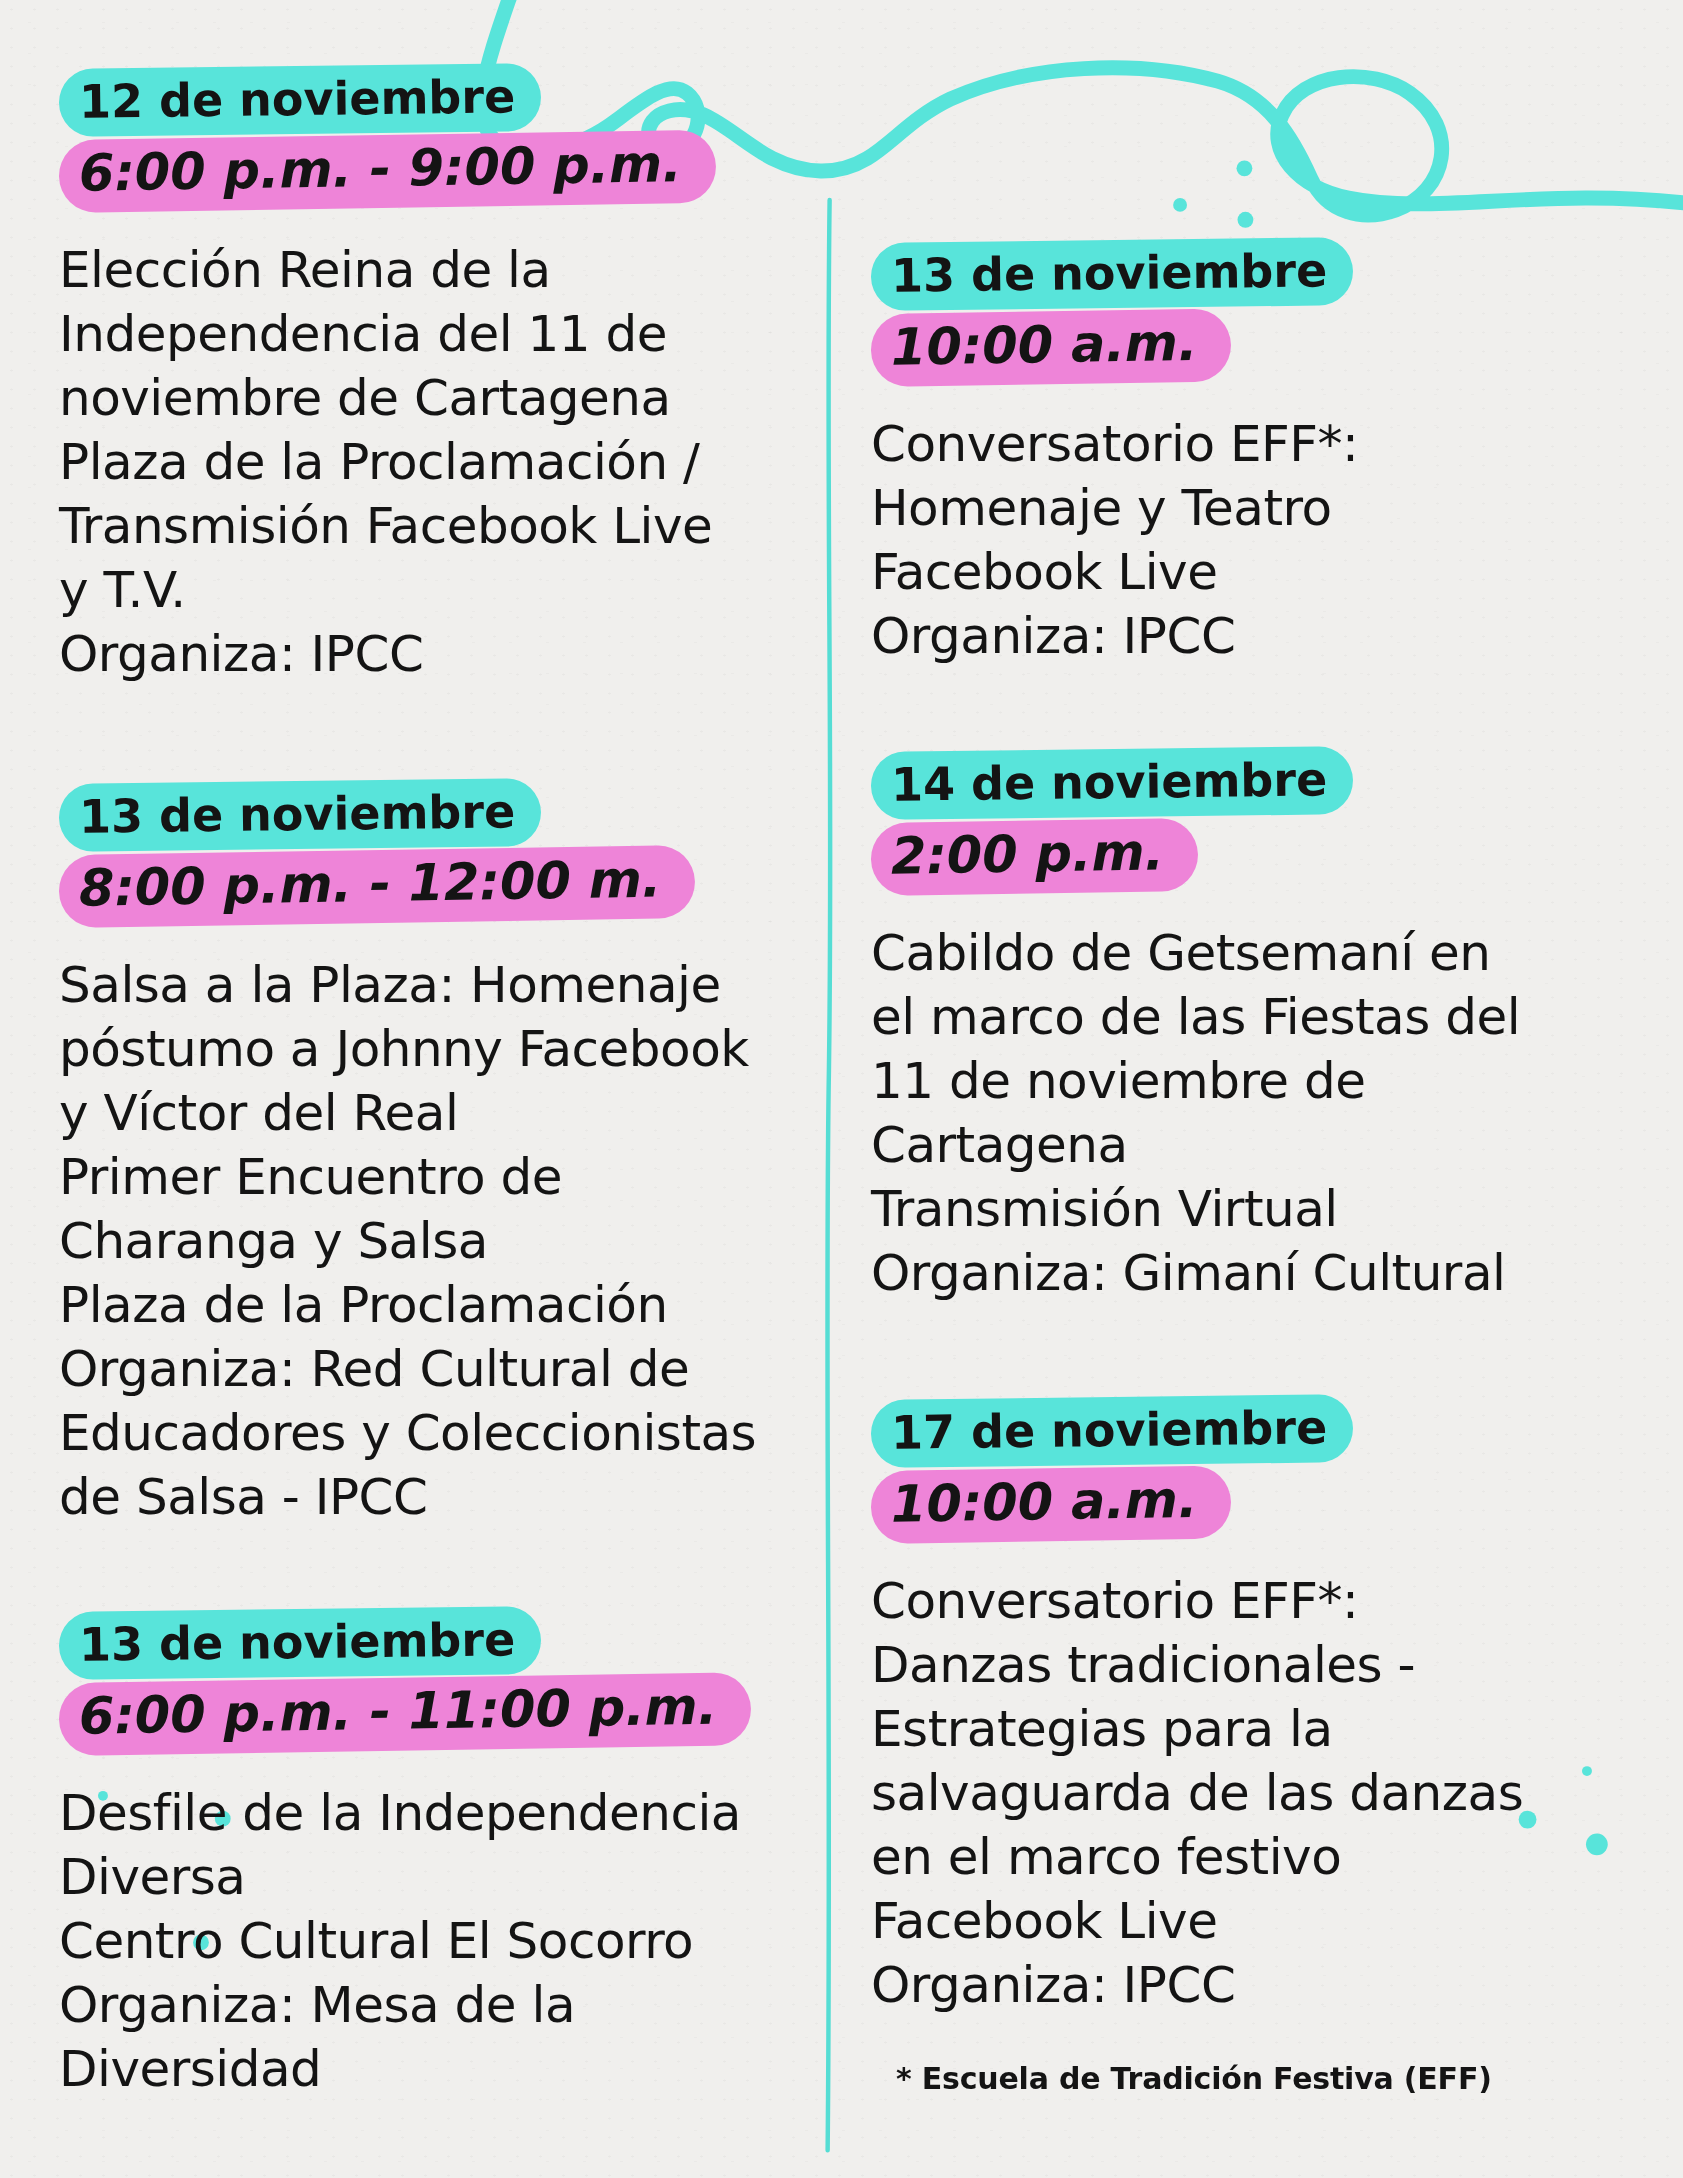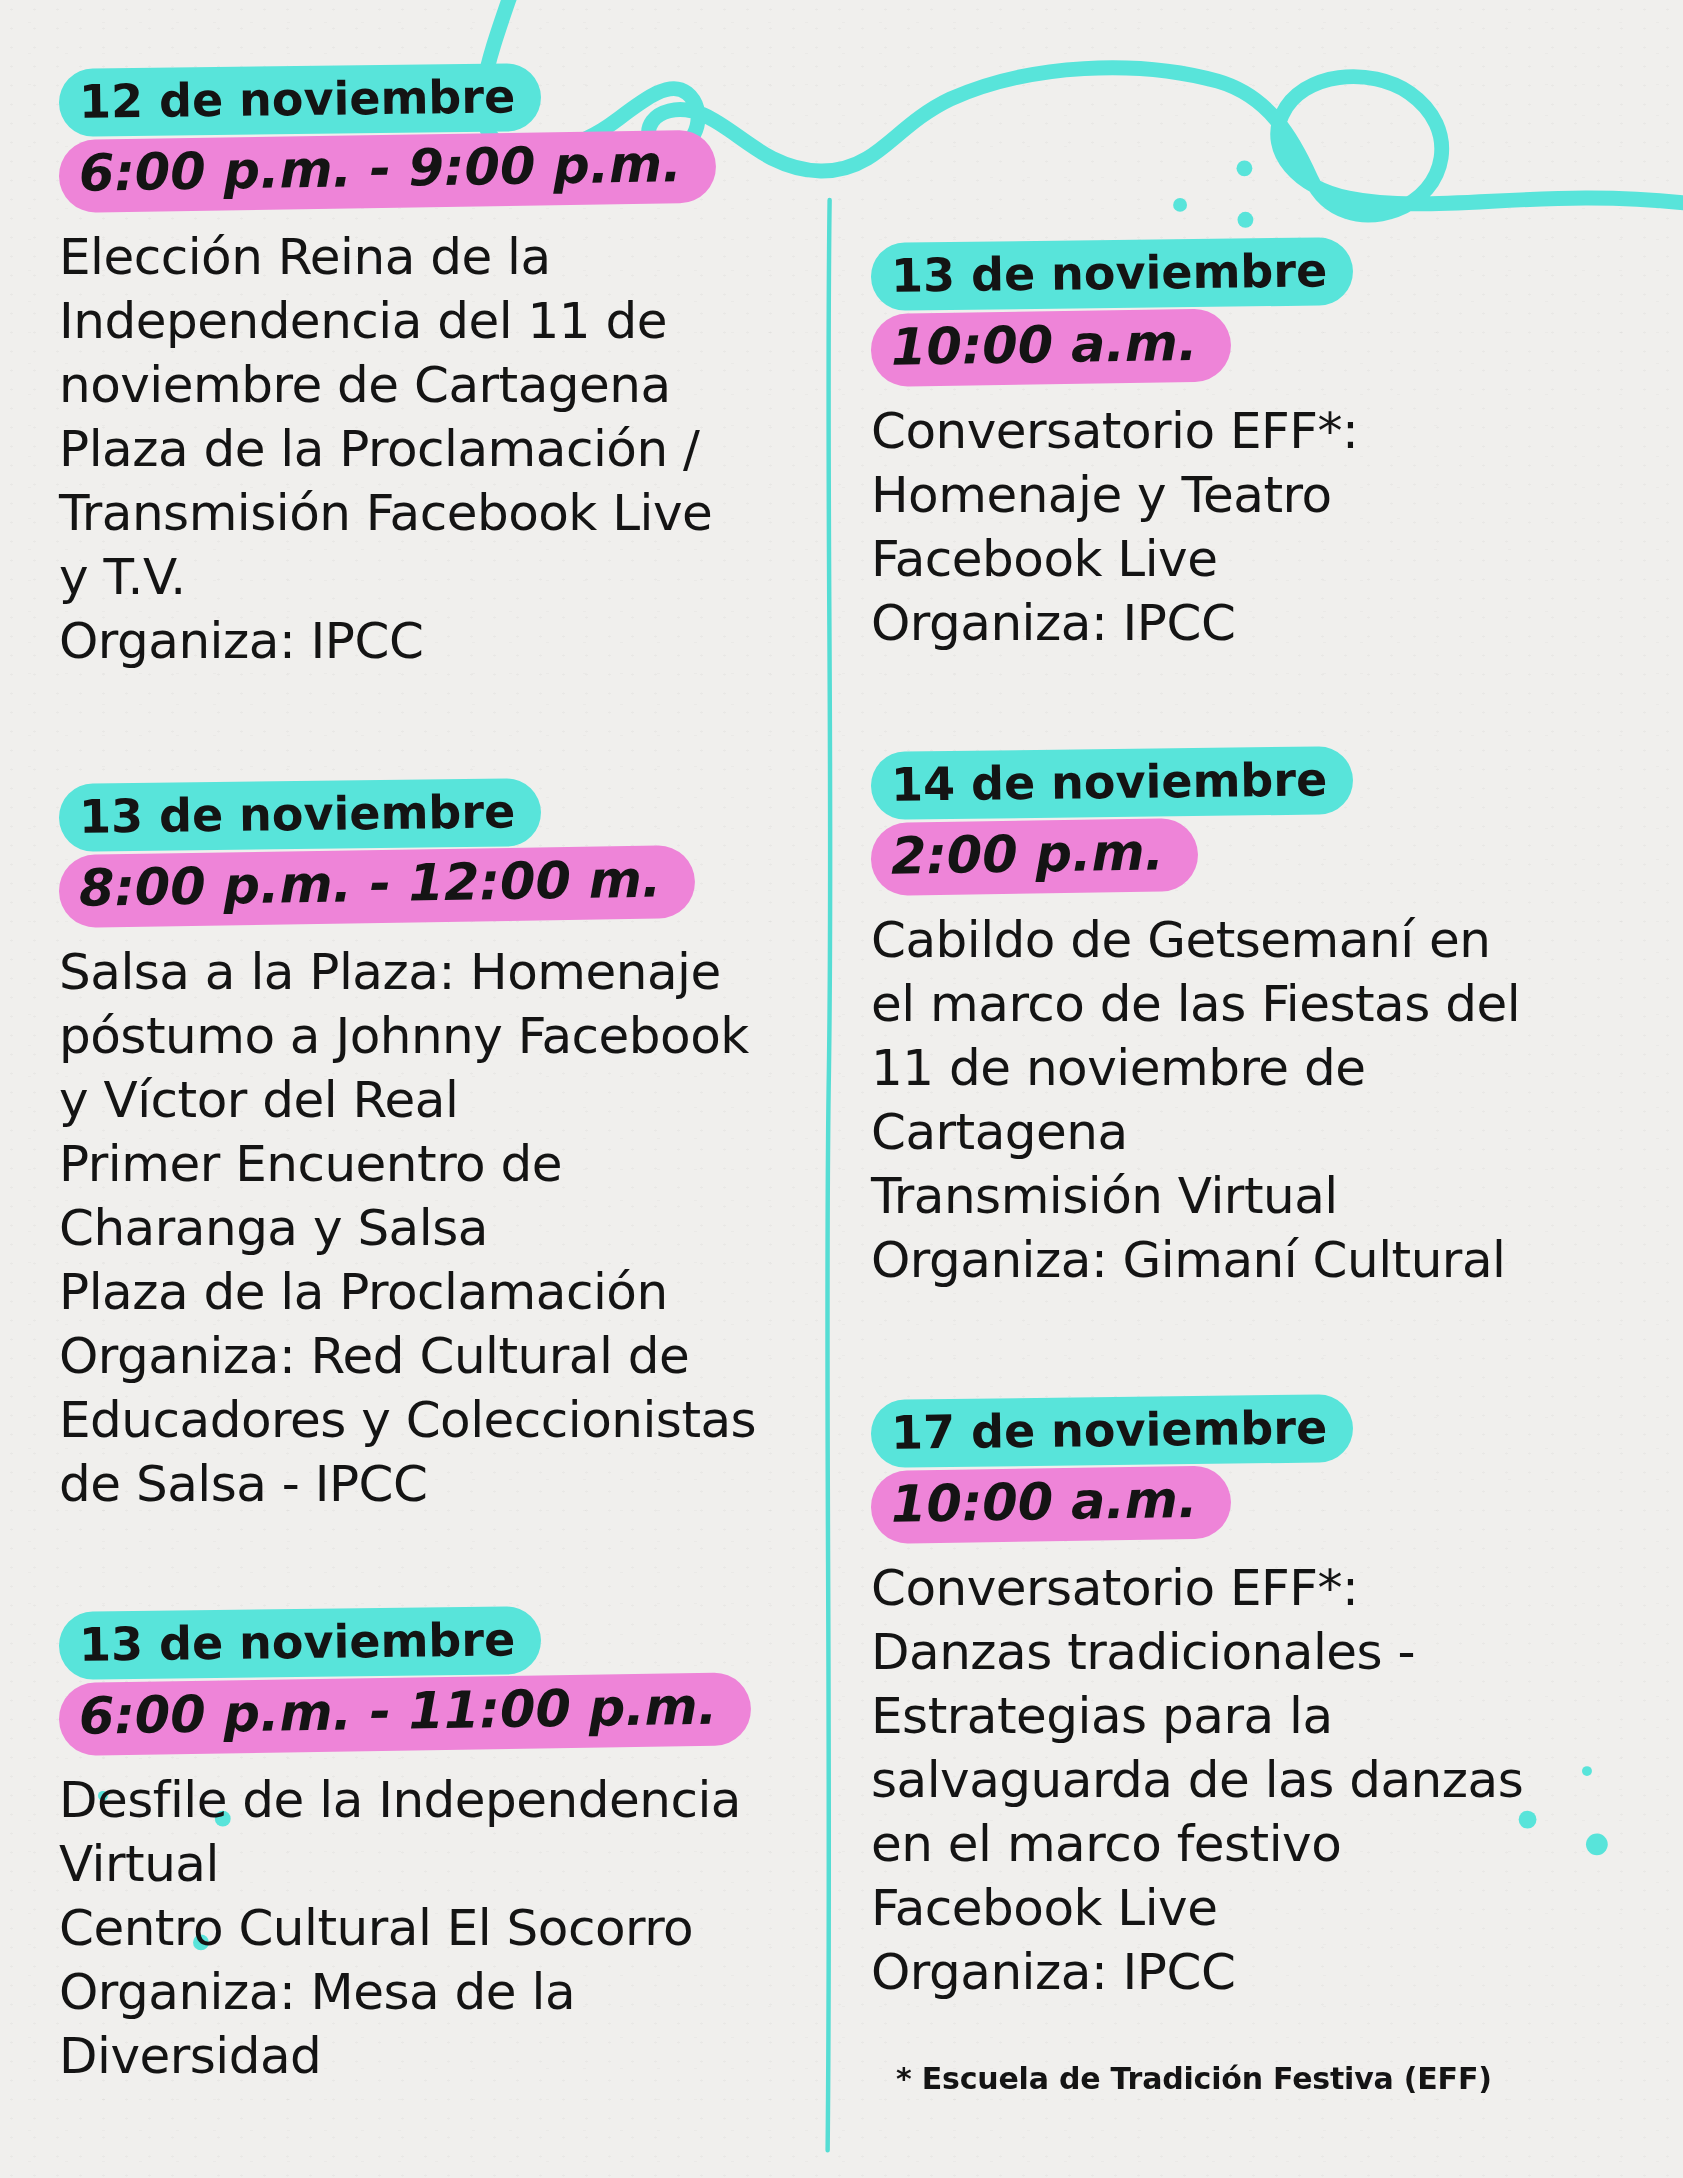--- a/index.html
+++ b/index.html
@@ -33,21 +33,21 @@
     padding:9px 26px 11px 20px;border-radius:34px;
     transform:rotate(-0.7deg);transform-origin:left center;
   }
   .pill.time{
     background:var(--pink);
     font-weight:800;font-style:italic;font-size:51px;line-height:51px;
     padding:8px 34px 14px 20px;border-radius:40px;
     transform:rotate(-0.9deg);transform-origin:left center;
     margin-top:3px;
   }
-  .body{margin-top:12px;font-size:50px;line-height:64px;letter-spacing:-0.5px;}
+  .body{margin-top:25px;font-size:50px;line-height:64px;letter-spacing:-0.5px;}
   .line{height:64px;}
   .footnote{
     position:absolute;z-index:2;left:896px;top:2061px;
     font-weight:700;font-size:30px;letter-spacing:-0.2px;white-space:nowrap;
   }
 </style>
 </head>
 <body>
 
 <svg class="deco" width="1683" height="2178" viewBox="0 0 1700 2200">
@@ -111,21 +111,21 @@
     <div class="line">Educadores y Coleccionistas</div>
     <div class="line">de Salsa - IPCC</div>
   </div>
 </div>
 
 <div class="event" style="top:1612px;left:59px">
   <div><span class="pill date">13 de noviembre</span></div>
   <div><span class="pill time">6:00 p.m. - 11:00 p.m.</span></div>
   <div class="body">
     <div class="line">Desfile de la Independencia</div>
-    <div class="line">Virtual</div>
+    <div class="line">Diversa</div>
     <div class="line">Centro Cultural El Socorro</div>
     <div class="line">Organiza: Mesa de la</div>
     <div class="line">Diversidad</div>
   </div>
 </div>
 
 <div class="event" style="top:243px;left:871px">
   <div><span class="pill date">13 de noviembre</span></div>
   <div><span class="pill time">10:00 a.m.</span></div>
   <div class="body">

